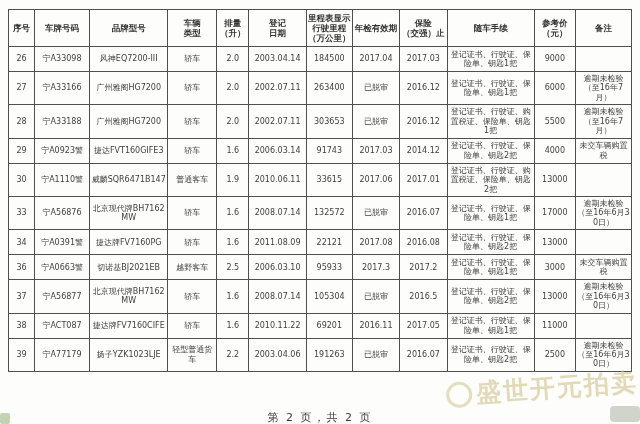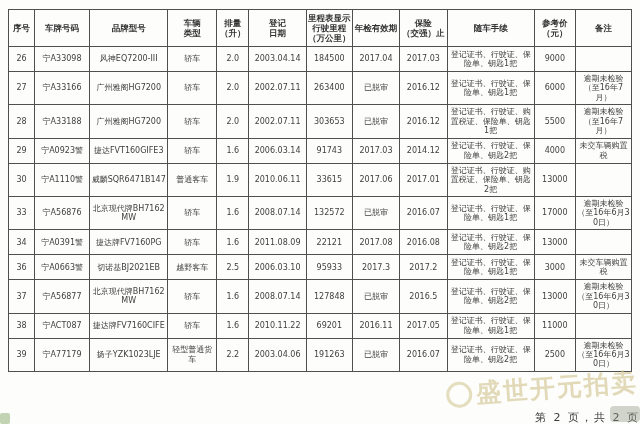--- a/index.html
+++ b/index.html
@@ -17,21 +17,21 @@
     border:1px solid #4f4f4f;
     text-align:center;vertical-align:middle;
     padding:2px 1px;word-break:break-all;
   }
   th{
     font-weight:bold;font-size:8.5px;white-space:pre-line;
     padding:3px 1px;color:#333;
   }
   td{height:20px;color:#3e3e3e;}
   .page-footer{
-    position:absolute;left:0;top:410px;width:640px;text-align:right;
+    position:absolute;left:0;top:410px;width:640px;text-align:center;
     font-size:11px;color:#3b3b3b;letter-spacing:2px;
   }
   .watermark{
     position:absolute;right:2px;top:372px;
     display:flex;align-items:center;gap:4px;
     transform:rotate(-4deg);pointer-events:none;
     color:rgba(208,196,140,0.62);font-weight:bold;
     font-size:25px;letter-spacing:2px;white-space:nowrap;
   }
   .watermark-ring{
@@ -202,21 +202,21 @@
           <td>3000</td>
           <td>未交车辆购置税</td>
         </tr>
         <tr>
           <td>37</td>
           <td>宁A56877</td>
           <td>北京现代牌BH7162MW</td>
           <td>轿车</td>
           <td>1.6</td>
           <td>2008.07.14</td>
-          <td>127848</td>
+          <td>105304</td>
           <td>已脱审</td>
           <td>2016.5</td>
           <td>登记证书、行驶证、保险单、钥匙2把</td>
           <td>13000</td>
           <td>逾期未检验（至16年6月30日）</td>
         </tr>
         <tr>
           <td>38</td>
           <td>宁ACT087</td>
           <td>捷达牌FV7160CIFE</td>

